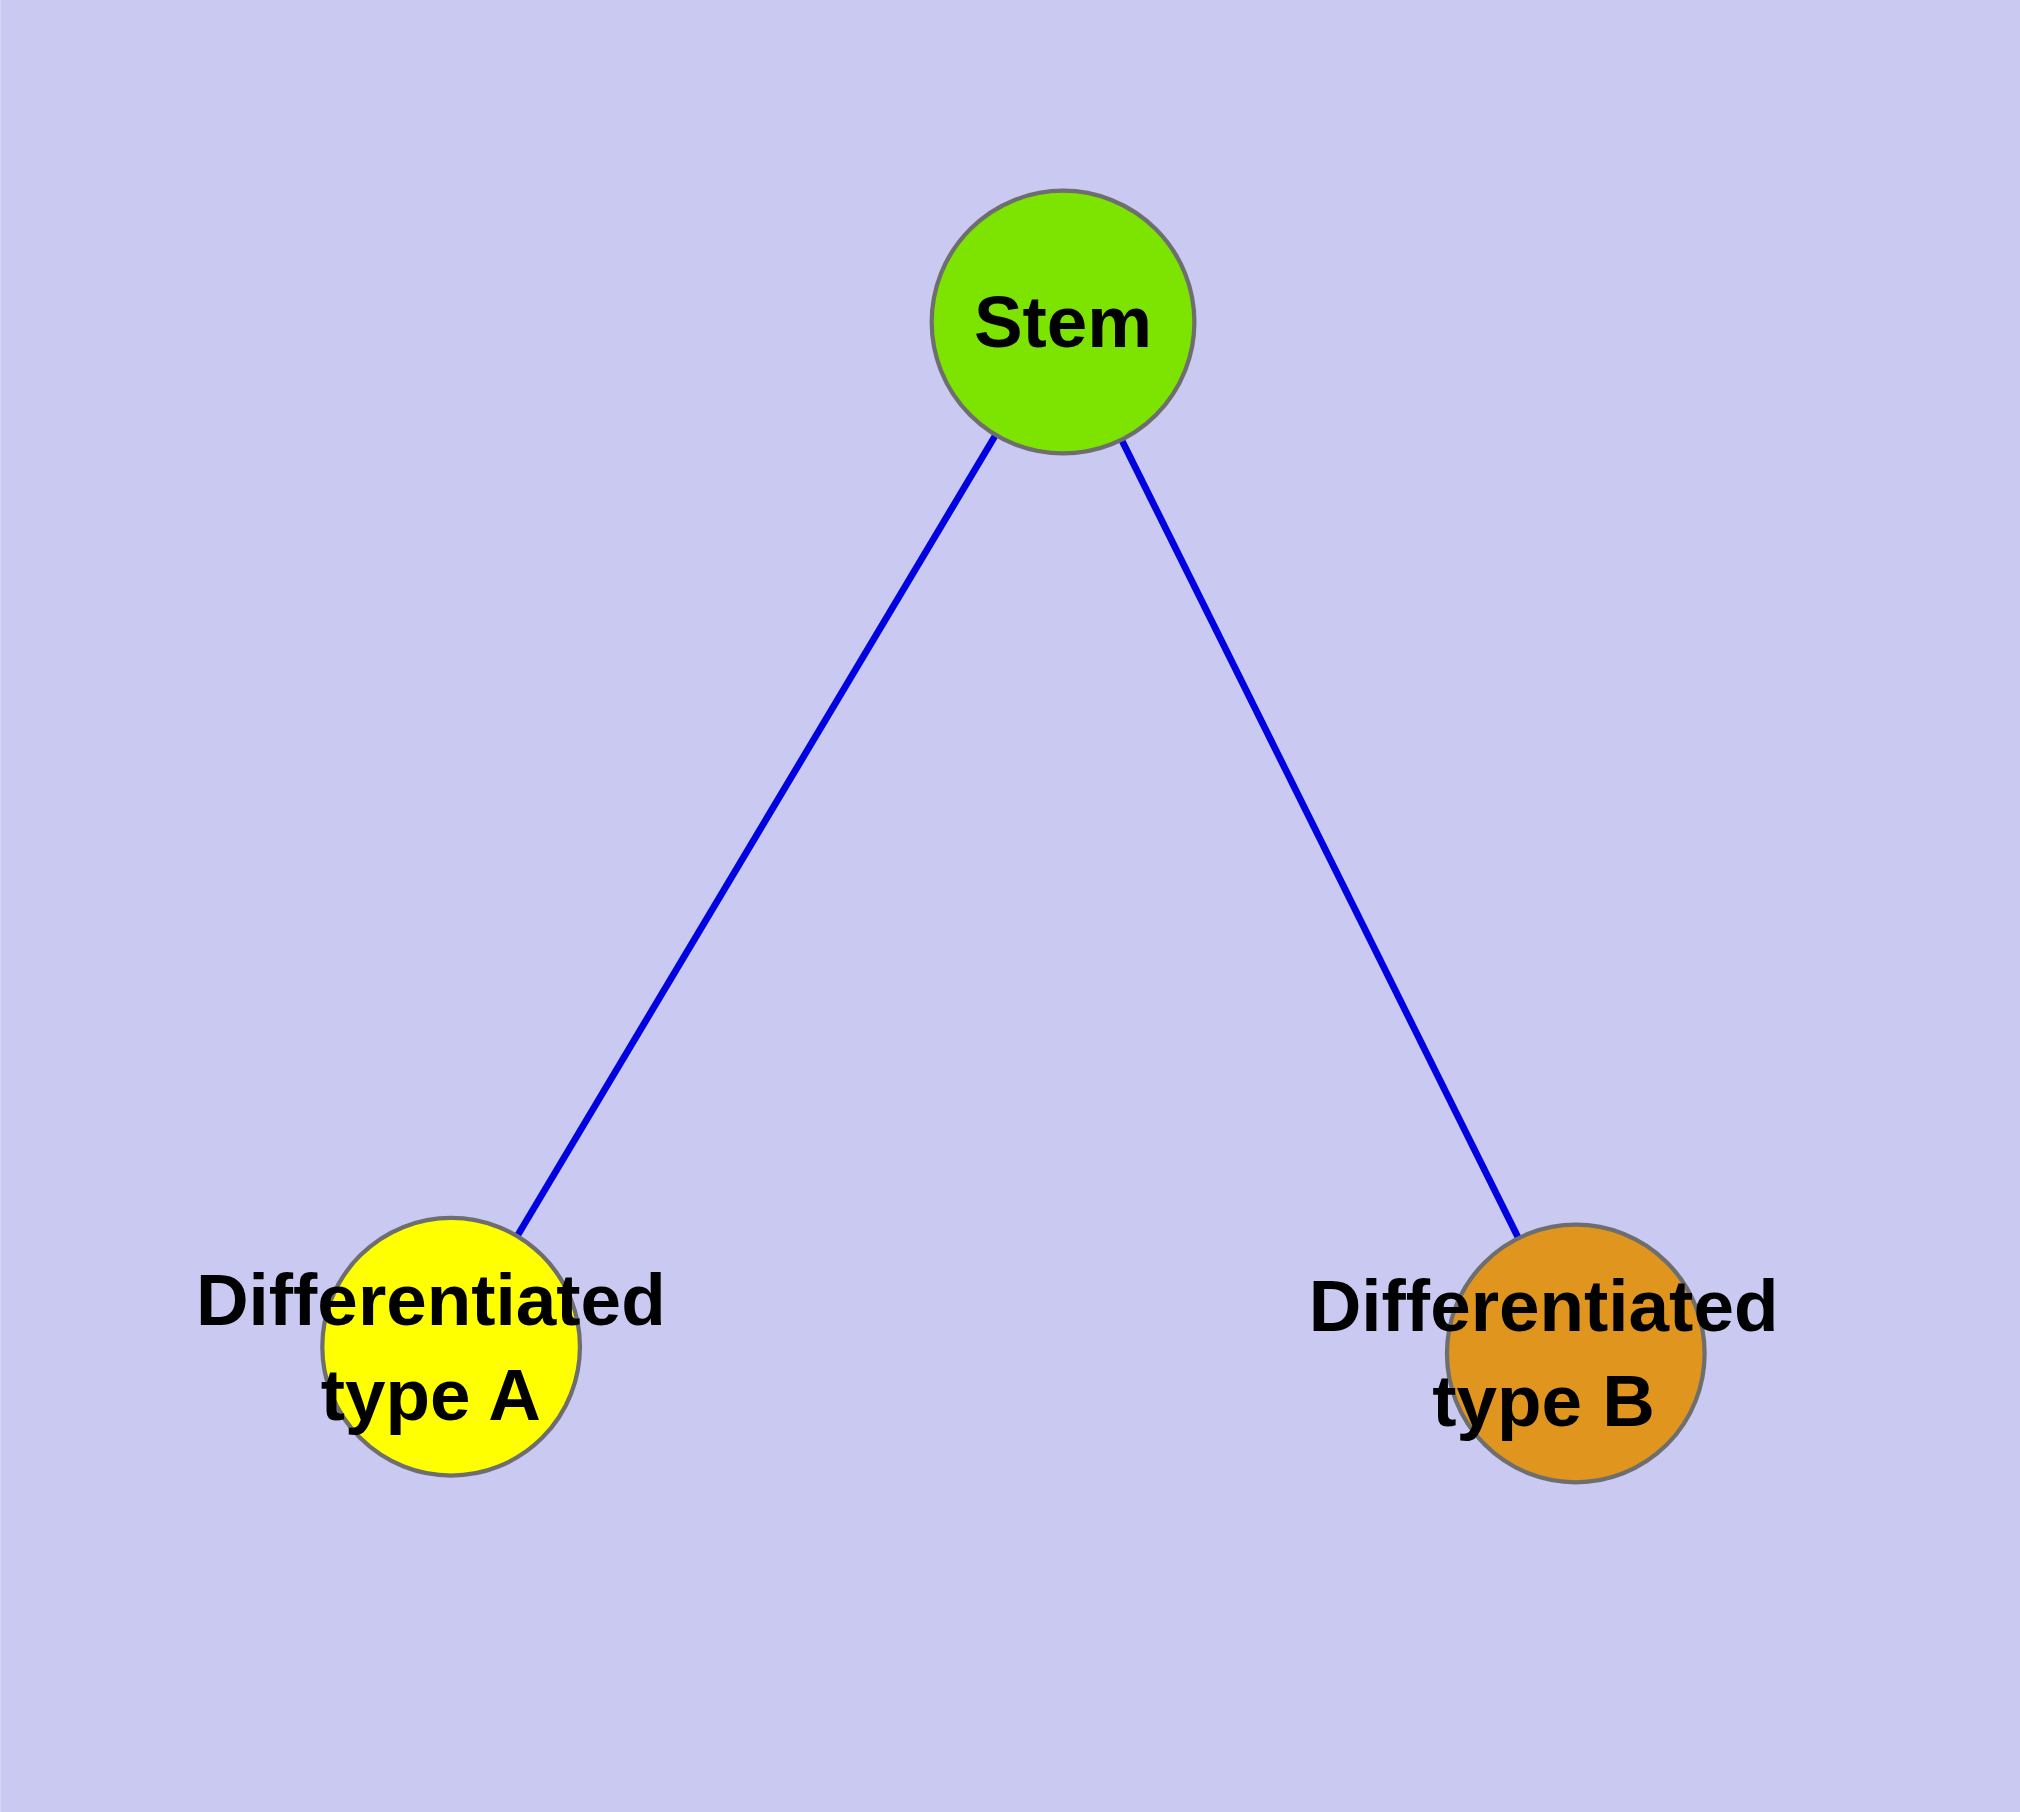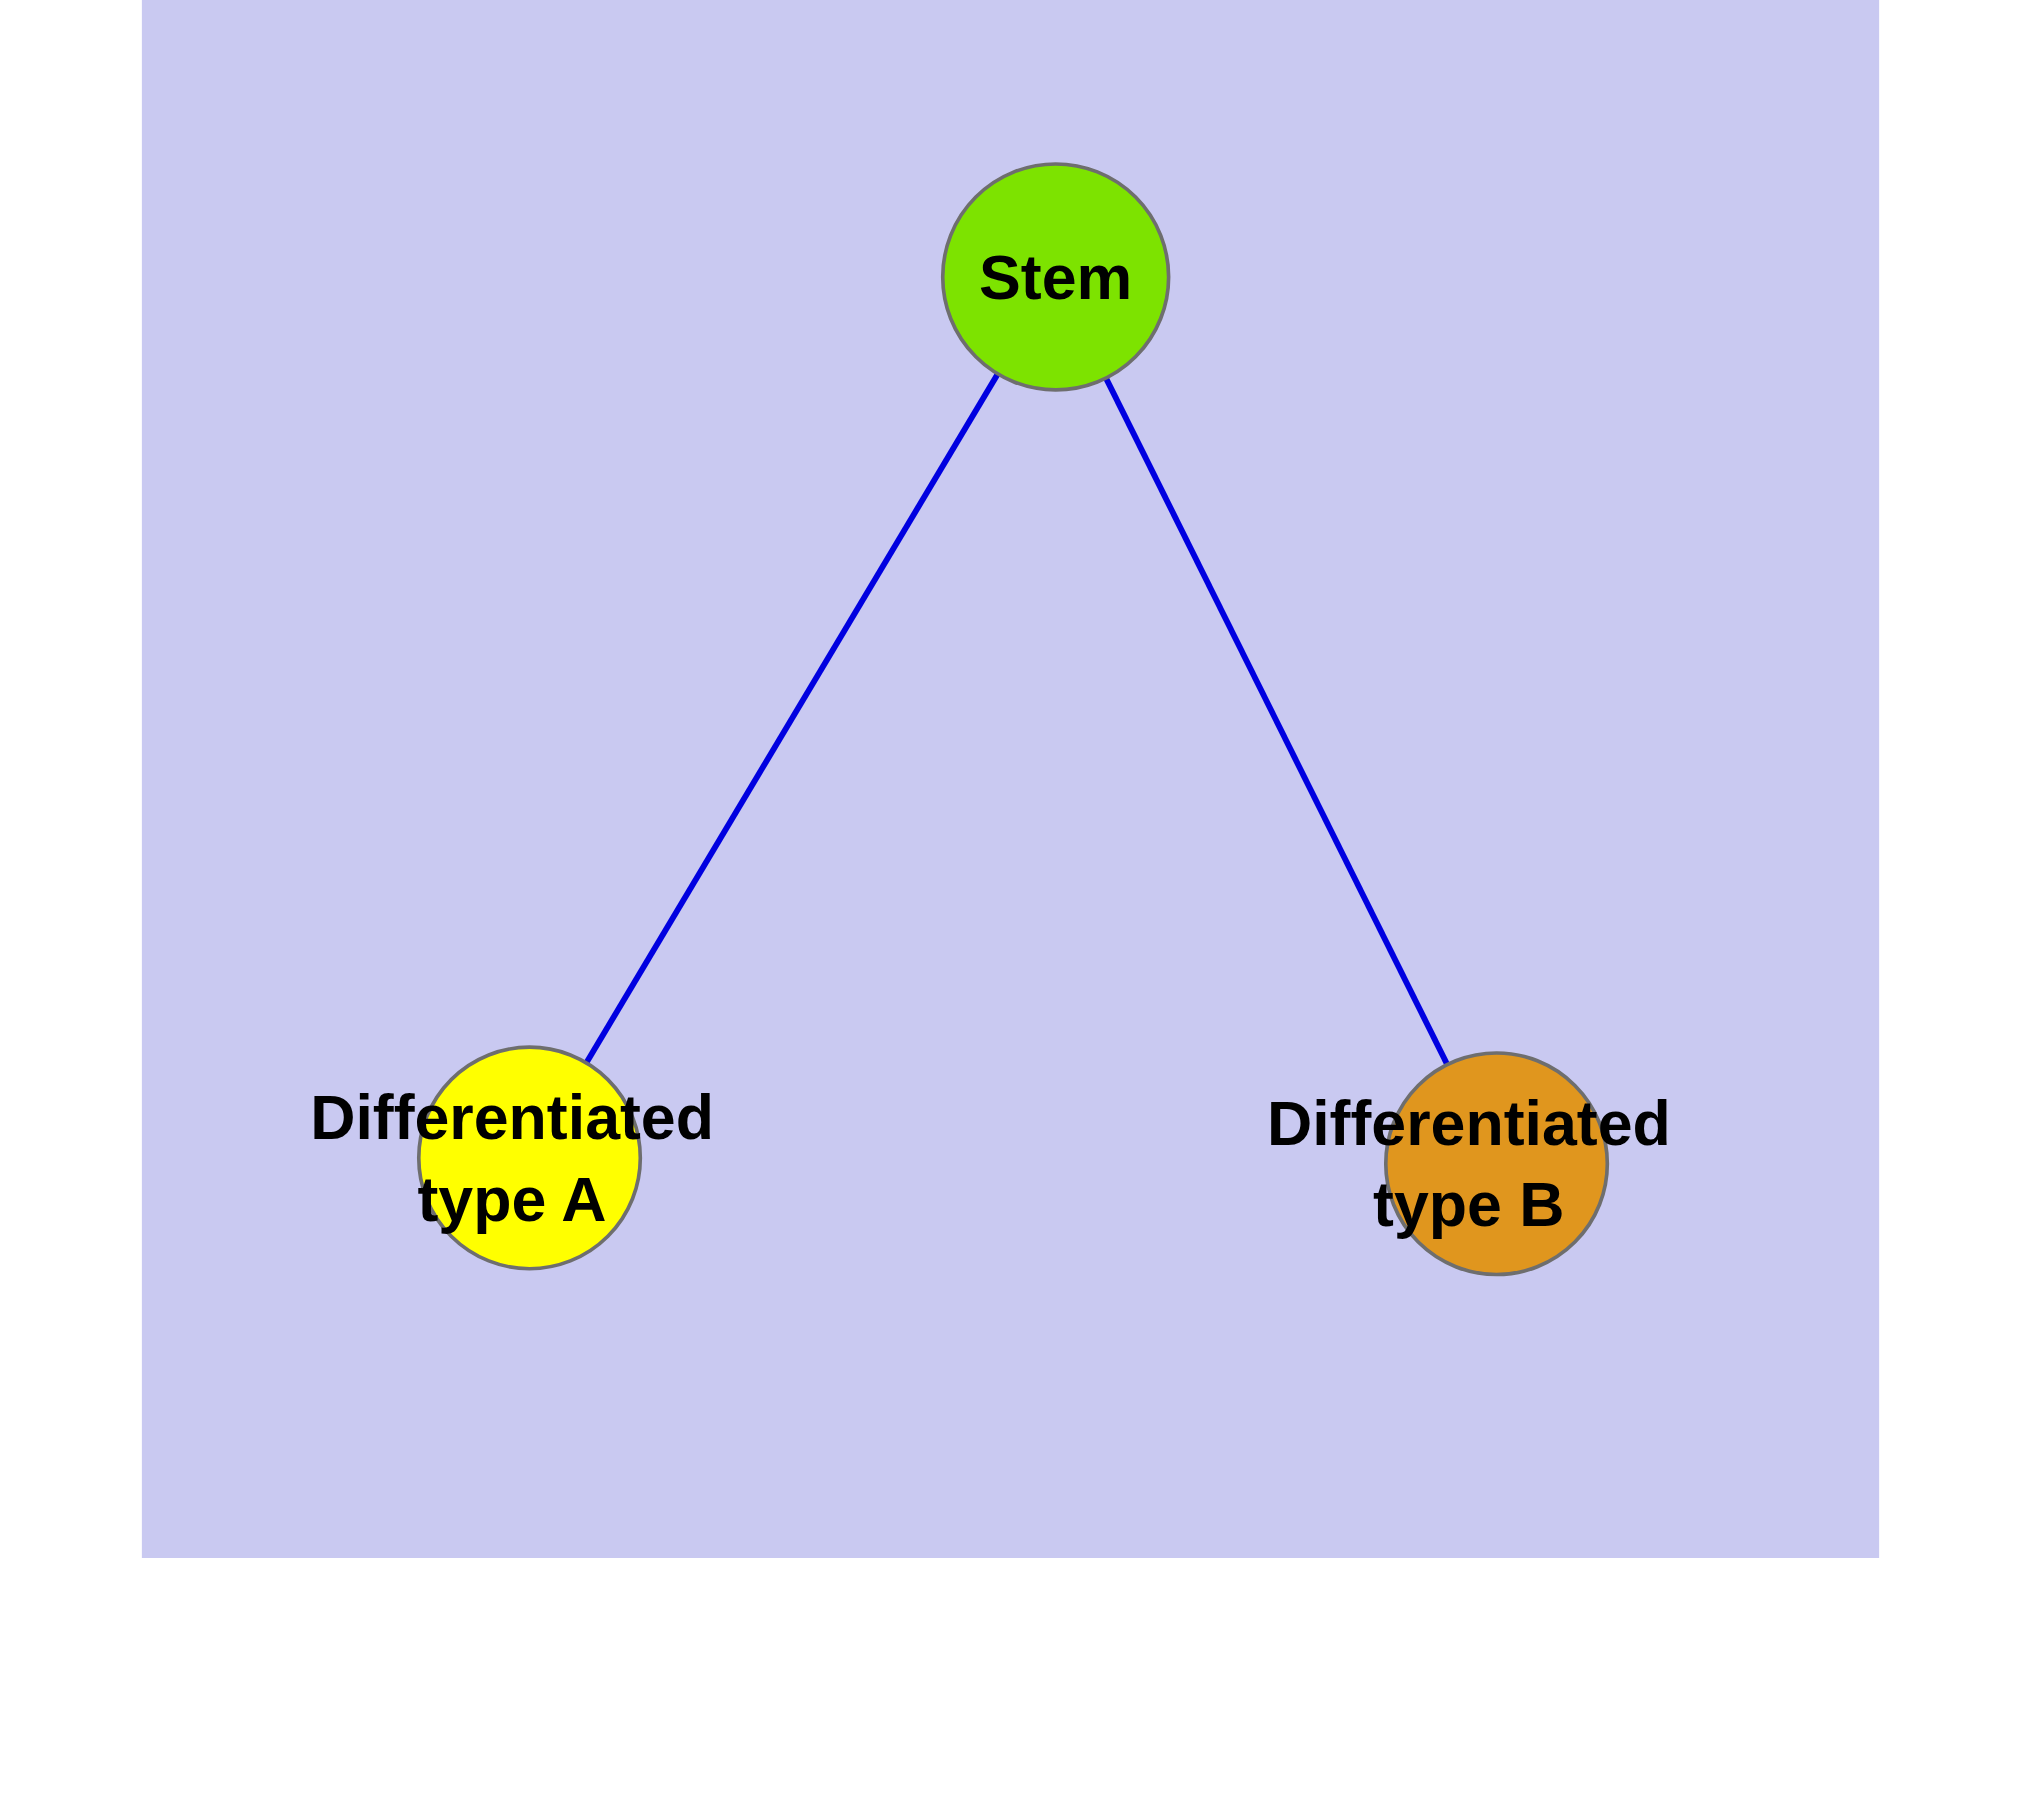--- a/index.html
+++ b/index.html
@@ -5,21 +5,21 @@
   html, body {
     margin: 0;
     padding: 0;
     width: 2021px;
     height: 1812px;
     overflow: hidden;
   }
   #stage {
     position: relative;
     width: 2021px;
-    height: 1558px;
+    height: 1812px;
   }
   #diagram-svg {
     display: block;
     width: 100%;
     height: 100%;
   }
   .node-label {
     font-family: "Liberation Sans", sans-serif;
     font-weight: bold;
     font-size: 86px;

